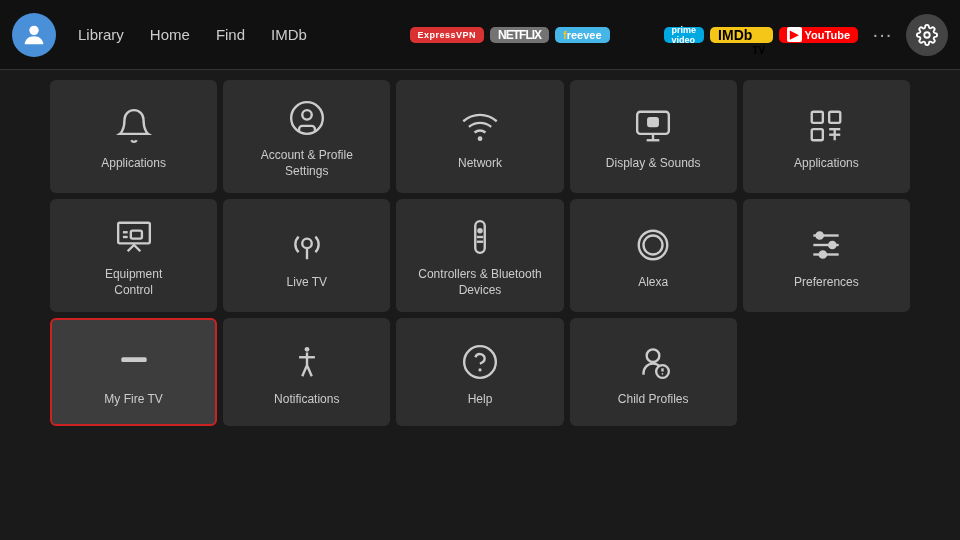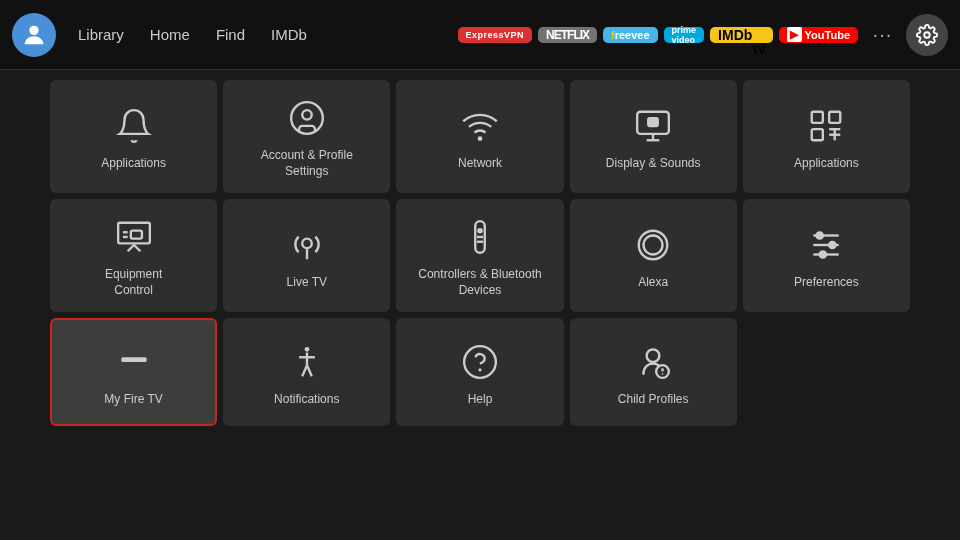--- a/index.html
+++ b/index.html
@@ -170,21 +170,21 @@
     </div>
 
     <div class="app-icons">
       <div class="app-badge badge-expressvpn">
         <span style="font-size:9px;font-weight:bold;letter-spacing:0.5px;">ExpressVPN</span>
       </div>
       <div class="app-badge badge-netflix">NETFLIX</div>
       <div class="app-badge" style="background:#46b5e8;color:white;font-size:11px;font-weight:bold;">
         <span style="color:#f5c518;">f</span>reevee
       </div>
-      <div class="app-badge badge-prime" style="font-size:9px;">prime<br>video</div>
+      <div class="app-badge badge-prime" style="font-size:9px;margin-left:48px;">prime<br>video</div>
       <div class="app-badge badge-imdb">IMDb <span style="color:#000;font-size:10px;margin-top:32px;">TV</span></div>
       <div class="app-badge badge-youtube" style="font-size:11px;">
         <span style="background:white;color:red;padding:1px 3px;border-radius:2px;font-weight:900;margin-right:3px;">▶</span>YouTube
       </div>
       <div class="more-btn">···</div>
       <div class="settings-btn">
         <svg width="22" height="22" viewBox="0 0 24 24" fill="none" stroke="white" stroke-width="2">
           <circle cx="12" cy="12" r="3"></circle>
           <path d="M19.4 15a1.65 1.65 0 0 0 .33 1.82l.06.06a2 2 0 0 1-2.83 2.83l-.06-.06a1.65 1.65 0 0 0-1.82-.33 1.65 1.65 0 0 0-1 1.51V21a2 2 0 0 1-4 0v-.09A1.65 1.65 0 0 0 9 19.4a1.65 1.65 0 0 0-1.82.33l-.06.06a2 2 0 0 1-2.83-2.83l.06-.06A1.65 1.65 0 0 0 4.68 15a1.65 1.65 0 0 0-1.51-1H3a2 2 0 0 1 0-4h.09A1.65 1.65 0 0 0 4.6 9a1.65 1.65 0 0 0-.33-1.82l-.06-.06a2 2 0 0 1 2.83-2.83l.06.06A1.65 1.65 0 0 0 9 4.68a1.65 1.65 0 0 0 1-1.51V3a2 2 0 0 1 4 0v.09a1.65 1.65 0 0 0 1 1.51 1.65 1.65 0 0 0 1.82-.33l.06-.06a2 2 0 0 1 2.83 2.83l-.06.06A1.65 1.65 0 0 0 19.4 9a1.65 1.65 0 0 0 1.51 1H21a2 2 0 0 1 0 4h-.09a1.65 1.65 0 0 0-1.51 1z"></path>
         </svg>

